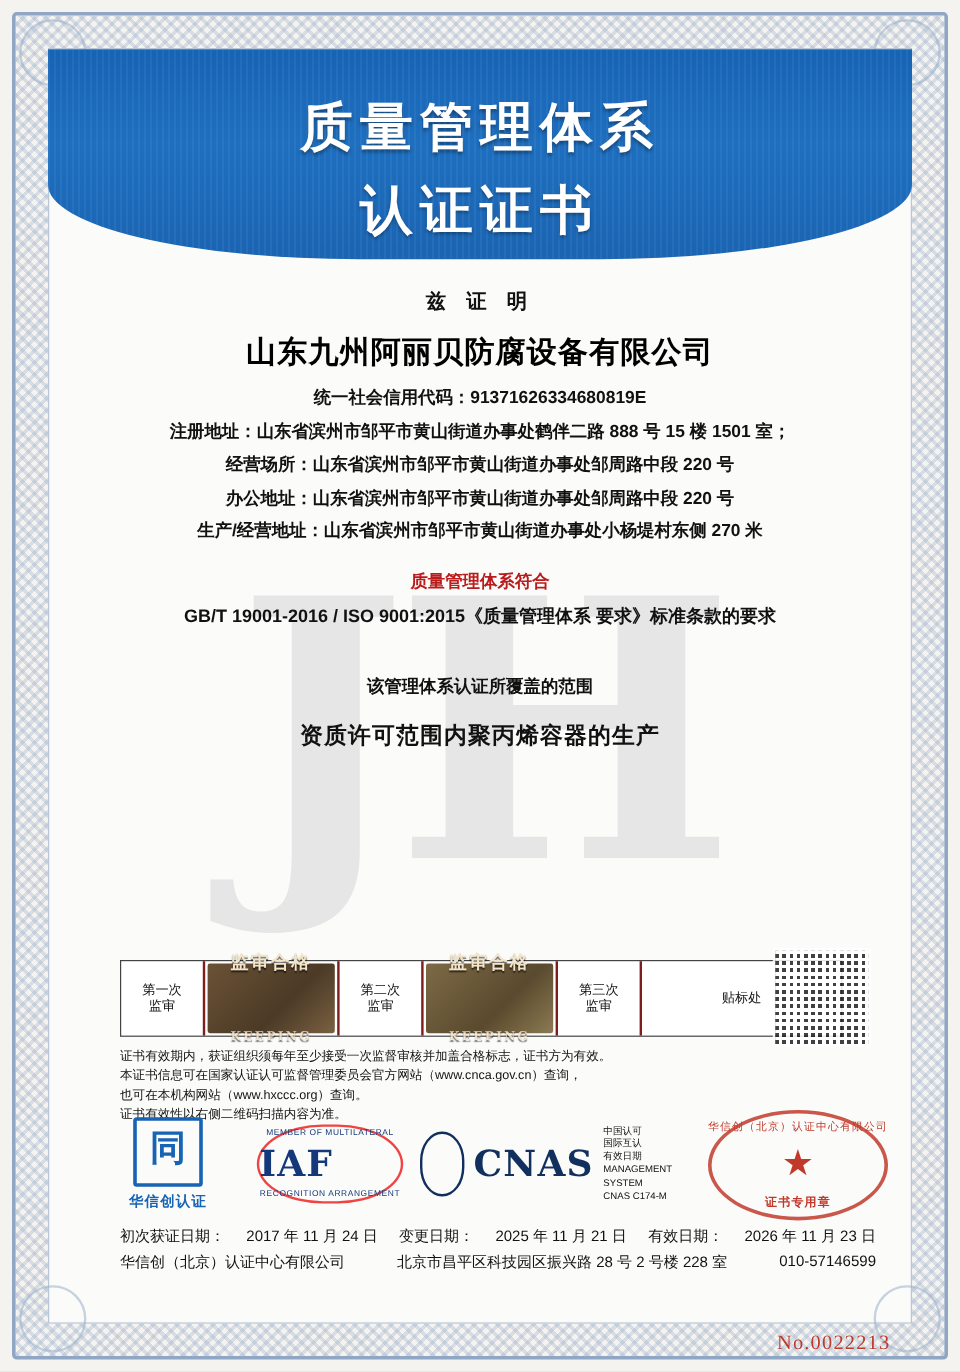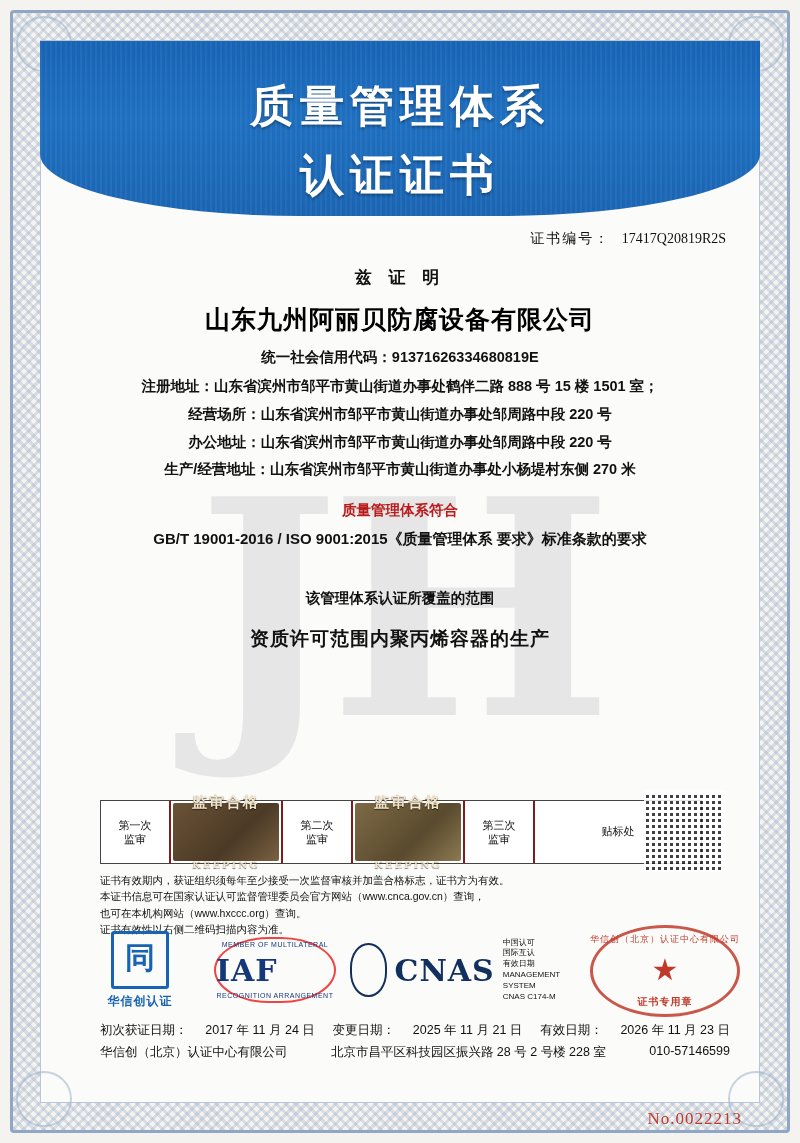--- a/index.html
+++ b/index.html
@@ -119,21 +119,21 @@
   }
   .audit-cell{
     border-right:2px solid #7f1d1d;
     display:flex;align-items:center;justify-content:center;
     font-size:11px;line-height:1.3;text-align:center;color:#111;
     position:relative;
   }
   .audit-cell:last-child{border-right:none;}
   .c-label{width:68px;}
   .c-stamp{width:110px;padding:0;}
-  .c-last{flex:1;font-family:Liberation Mono, monospace;}
+  .c-last{flex:1;}
   .stamp{
     width:106px;height:58px;margin:1px;
     display:flex;flex-direction:column;align-items:center;justify-content:center;
     color:#f2e4c9;font-weight:bold;
     font-family:"DejaVu Serif",serif;
     border-radius:2px;
     text-shadow:0 1px 1px rgba(0,0,0,.6);
     gap:32px;
   }
   .stamp.s1{background:linear-gradient(135deg,#6b5236,#4b3a26 60%,#7a6142);}
@@ -233,24 +233,20 @@
 
   <div class="watermark">JH</div>
 
   <div class="banner">
     <h1>质量管理体系</h1>
     <h2>认证证书</h2>
   </div>
 
   <div class="content">
 
-    <div class="cert-no">
-      <span class="label">证书编号：</span>
-      <span class="value">17417Q20819R2S</span>
-    </div>
 
     <div class="zizhengming">兹 证 明</div>
     <div class="company">山东九州阿丽贝防腐设备有限公司</div>
     <div class="credit">统一社会信用代码：91371626334680819E</div>
 
     <div class="addr">注册地址：山东省滨州市邹平市黄山街道办事处鹤伴二路 888 号 15 楼 1501 室；</div>
     <div class="addr">经营场所：山东省滨州市邹平市黄山街道办事处邹周路中段 220 号</div>
     <div class="addr">办公地址：山东省滨州市邹平市黄山街道办事处邹周路中段 220 号</div>
     <div class="addr">生产/经营地址：山东省滨州市邹平市黄山街道办事处小杨堤村东侧 270 米</div>
 

